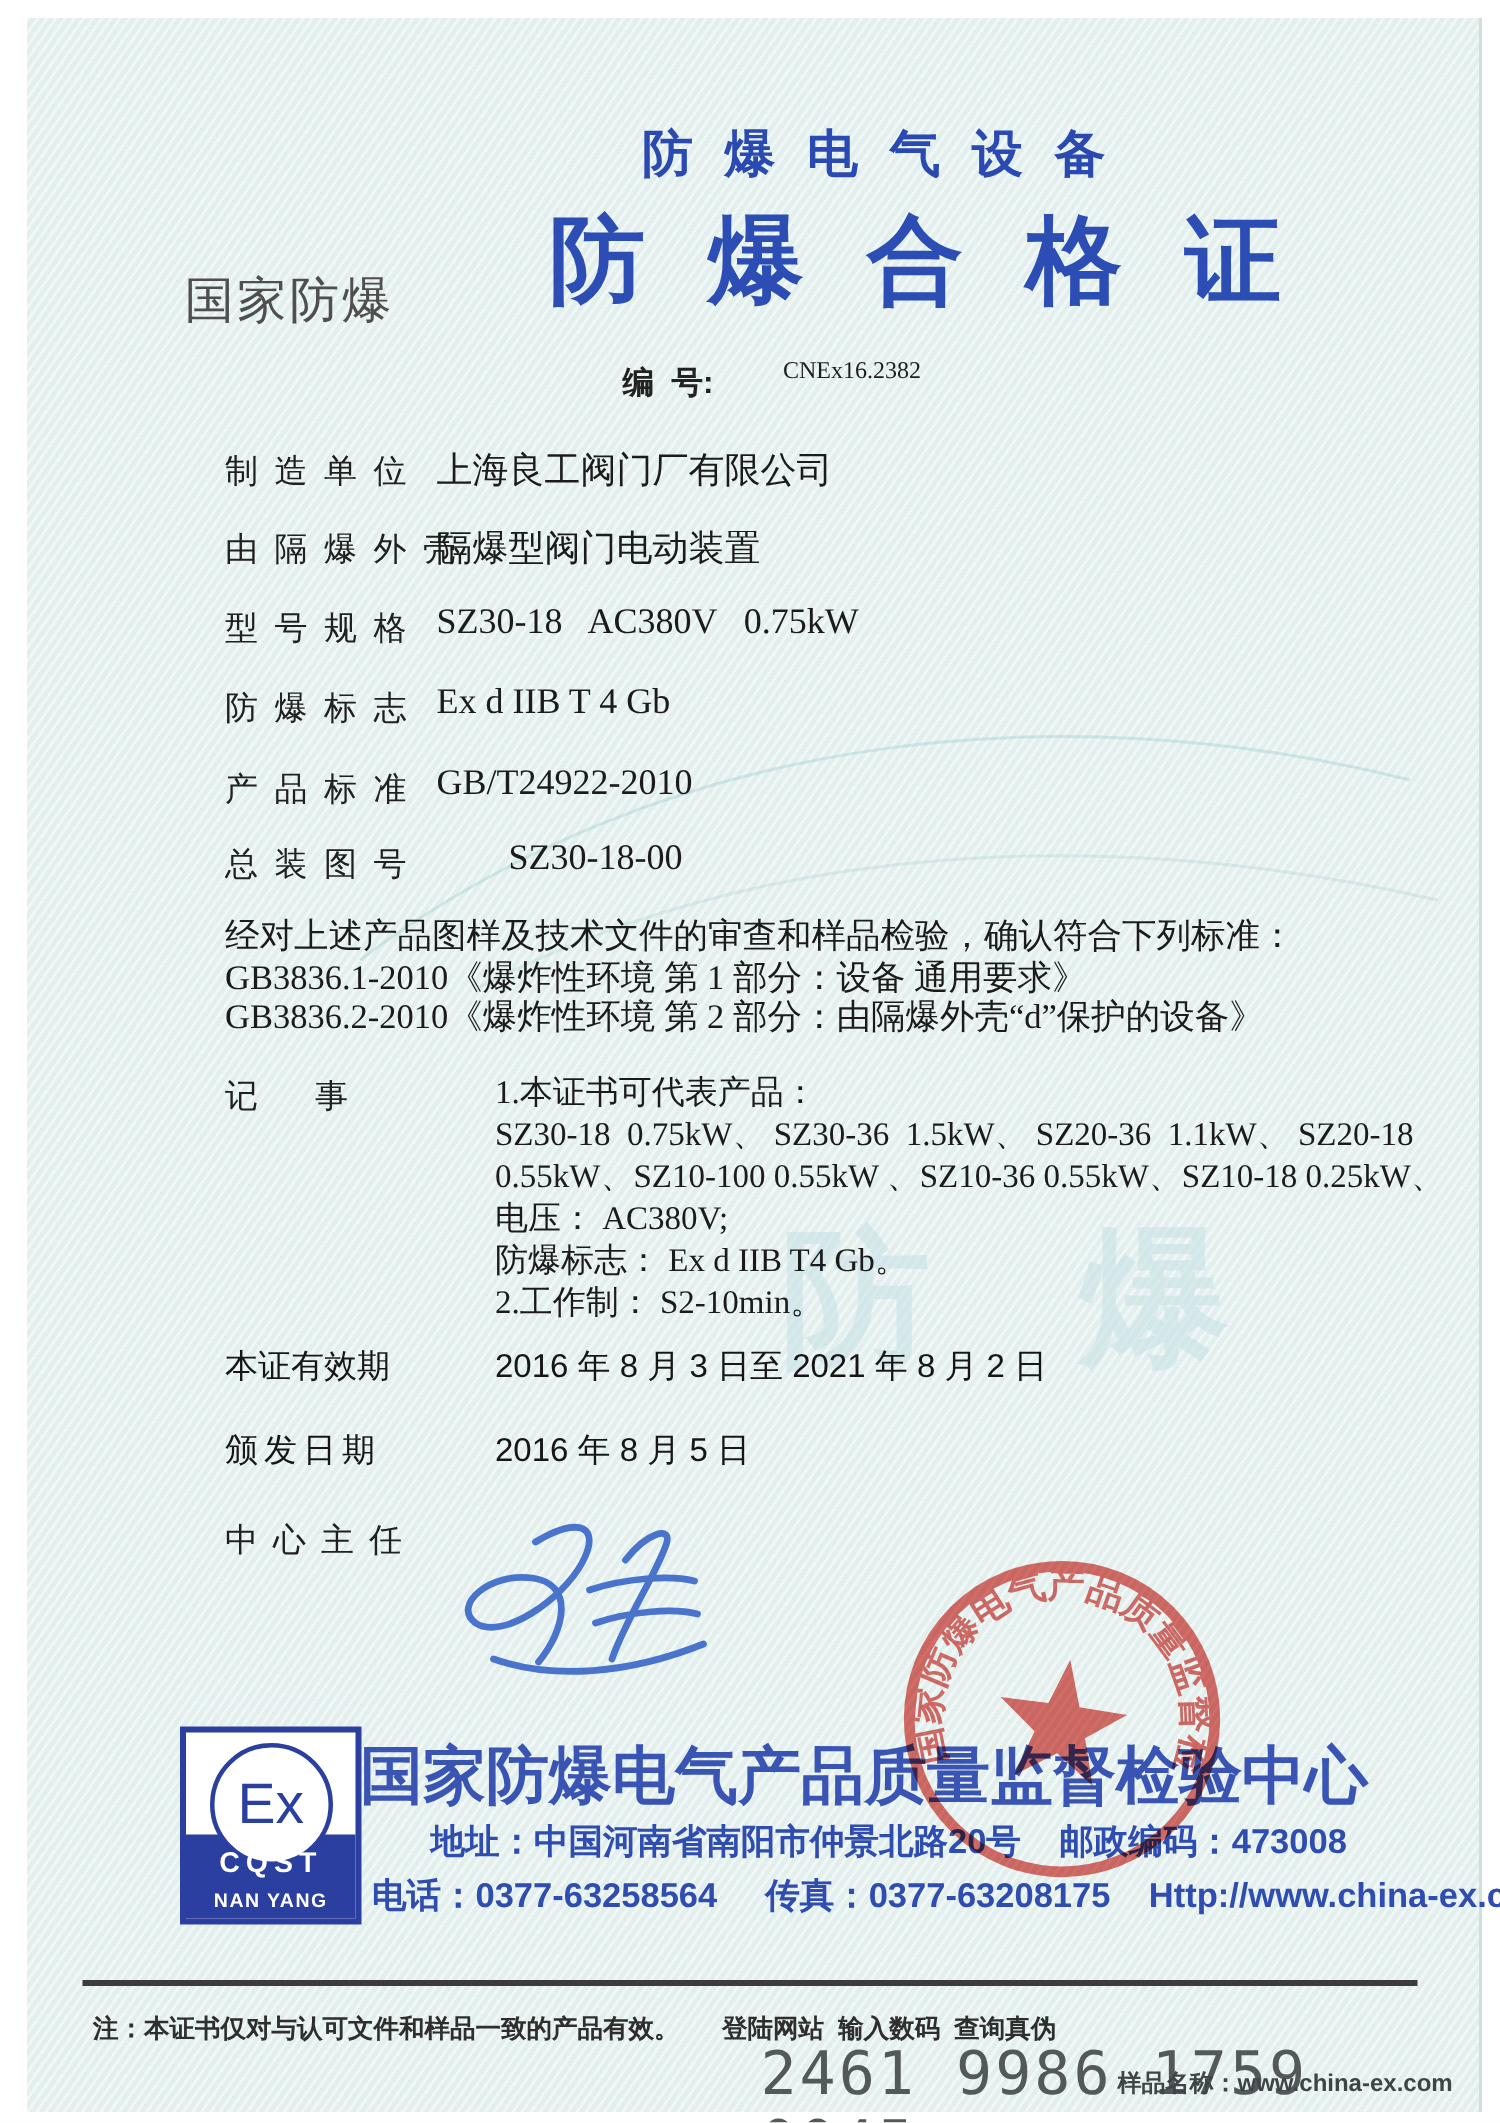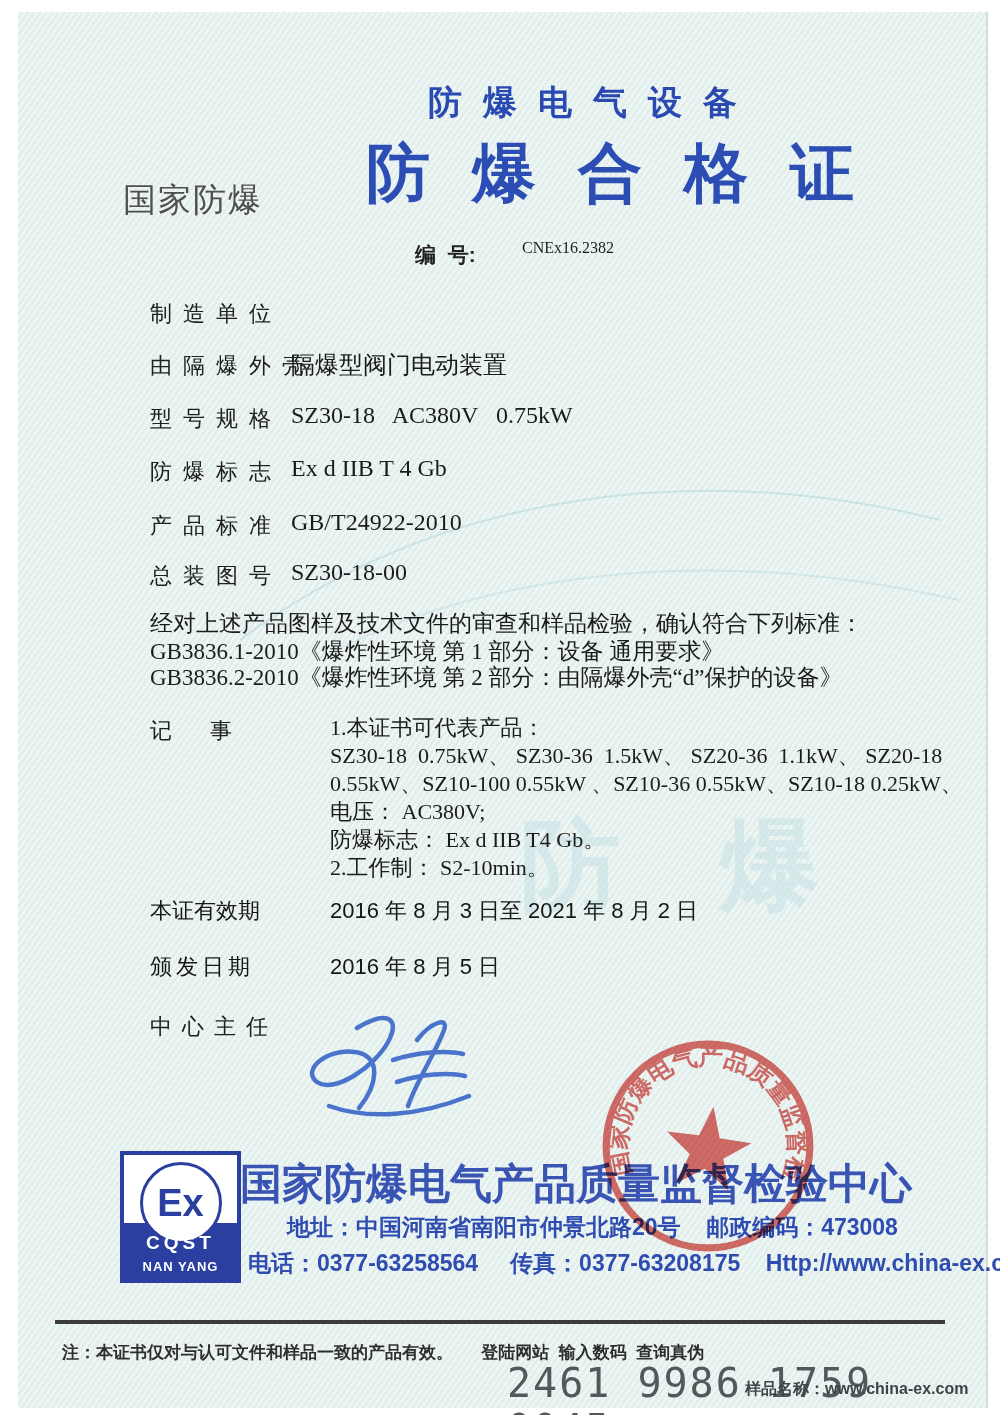--- a/index.html
+++ b/index.html
@@ -25,21 +25,21 @@
   .flabel{left:150px;font-size:22px;color:#202020;font-weight:500;letter-spacing:11px;white-space:pre;}
   .fvalue{left:291px;font-size:24px;color:#1b1b1b;font-family:"Liberation Serif","DejaVu Serif",serif;white-space:pre;}
   .para{left:150px;font-size:23px;color:#1b1b1b;font-family:"Liberation Serif","DejaVu Serif",serif;white-space:pre;}
   .remark-line{font-size:22px;color:#1b1b1b;font-family:"Liberation Serif","DejaVu Serif",serif;white-space:pre;line-height:28px;}
   .datesans{font-size:22px;color:#161616;font-weight:500;white-space:pre;}
   
   .badge{left:120px;top:1151px;width:113px;height:124px;border:4px solid #2a3f9f;background:#ffffff;}
   .badge-band{position:absolute;left:0;bottom:0;width:100%;height:56px;background:#2a3f9f;}
   .badge-circle{position:absolute;left:50%;transform:translateX(-50%);top:7px;width:76px;height:76px;
                 border:3px solid #2a3f9f;border-radius:50%;background:#ffffff;display:flex;align-items:center;justify-content:center;z-index:2;}
-  .badge-ex{color:#2a3f9f;font-size:38px;font-weight:bold;}
+  .badge-ex{color:#2a3f9f;font-size:38px;font-weight:normal;}
   .badge-cqst{position:absolute;left:0;bottom:25px;width:100%;text-align:center;color:#ffffff;
               font-size:19px;font-weight:bold;letter-spacing:4px;z-index:3;}
   .badge-ny{position:absolute;left:0;bottom:5px;width:100%;text-align:center;color:#ffffff;
             font-size:13px;font-weight:bold;letter-spacing:1px;z-index:3;}
   .org-name{left:240px;top:1156px;font-size:42px;font-weight:bold;color:#3a54b4;
             font-family:"Liberation Serif","DejaVu Serif",serif;white-space:pre;z-index:2;}
   .org-line{font-size:23px;font-weight:bold;color:#2f4cb0;white-space:pre;}
   
   .rule{left:55px;top:1320px;width:890px;height:4px;background:#3c3c3c;}
   .note{left:62px;top:1341px;font-size:17px;font-weight:600;color:#2e2e2e;white-space:pre;}
@@ -65,35 +65,36 @@
 
   <div class="abs watermark">防 爆</div>
 
   <div class="abs cnex-caption">国家防爆</div>
   <div class="abs doc-type">防爆电气设备</div>
   <div class="abs doc-title">防爆合格证</div>
   <div class="abs certno-label">编  号:</div>
   <div class="abs certno-value">CNEx16.2382</div>
 
   <div class="abs flabel" style="top:299px;">制造单位</div>
+  <div class="abs fvalue" style="top:297px;">上海良工阀门厂有限公司</div>
 
   <div class="abs flabel" style="top:351px;">由隔爆外壳</div>
   <div class="abs fvalue" style="top:349px;">隔爆型阀门电动装置</div>
 
   <div class="abs flabel" style="top:404px;">型号规格</div>
   <div class="abs fvalue" style="top:402px;">SZ30-18   AC380V   0.75kW</div>
 
   <div class="abs flabel" style="top:457px;">防爆标志</div>
   <div class="abs fvalue" style="top:455px;">Ex d IIB T 4 Gb</div>
 
   <div class="abs flabel" style="top:511px;">产品标准</div>
   <div class="abs fvalue" style="top:509px;">GB/T24922-2010</div>
 
   <div class="abs flabel" style="top:561px;">总装图号</div>
-  <div class="abs fvalue" style="top:559px;">SZ30-18-00</div>
+  <div class="abs fvalue" style="top:559px;margin-left:48px;">SZ30-18-00</div>
 
   <div class="abs para" style="top:608px;">经对上述产品图样及技术文件的审查和样品检验，确认符合下列标准：</div>
   <div class="abs para" style="top:636px;">GB3836.1-2010《爆炸性环境 第 1 部分：设备 通用要求》</div>
   <div class="abs para" style="top:662px;">GB3836.2-2010《爆炸性环境 第 2 部分：由隔爆外壳“d”保护的设备》</div>
 
   <div class="abs flabel" style="top:716px;letter-spacing:8px;">记　事</div>
   <div class="abs" style="left:330px;top:714px;">
     <div class="remark-line">1.本证书可代表产品：</div>
     <div class="remark-line">SZ30-18  0.75kW、 SZ30-36  1.5kW、 SZ20-36  1.1kW、 SZ20-18</div>
     <div class="remark-line">0.55kW、SZ10-100 0.55kW 、SZ10-36 0.55kW、SZ10-18 0.25kW、</div>

